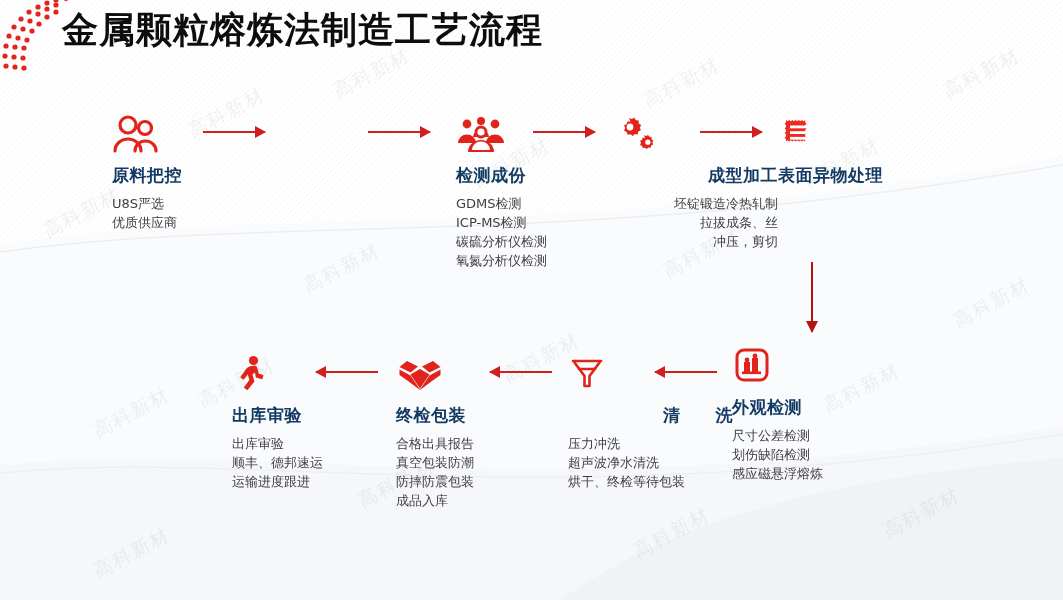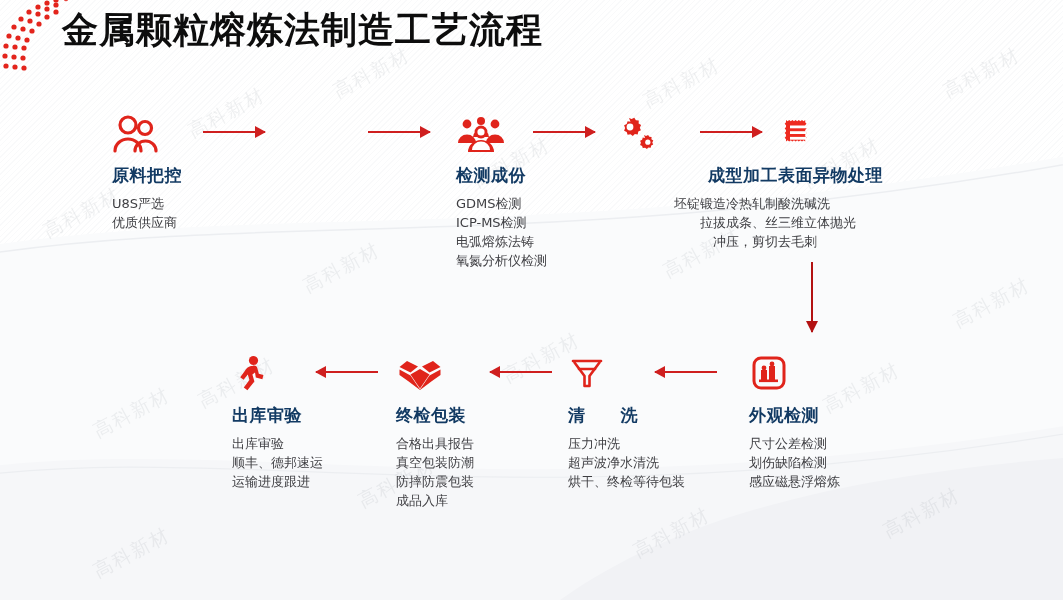--- a/index.html
+++ b/index.html
@@ -99,20 +99,21 @@
     font-family: Liberation Mono, monospace;
     font-size: 17px;
     font-weight: 700;
     color: #123a63;
     letter-spacing: 0.5px;
     white-space: nowrap;
     margin-bottom: 7px;
   }
   .step-title.wide {
     letter-spacing: 0.5px;
+    text-align: right;
   }
   .step-lines {
     font-family: "DejaVu Sans", "Liberation Sans", sans-serif;
     font-size: 13px;
     line-height: 19px;
     color: #3e3e42;
   }
   .step-lines div {
     white-space: normal;
   }
@@ -298,21 +299,21 @@
         <g fill="#ffffff">
           <circle cx="25" cy="18" r="3.6"></circle>
           <path d="M16 36 a9 8.5 0 0 1 18 0 z"></path>
         </g>
       </svg>
     </div>
     <div class="step-title">检测成份</div>
     <div class="step-lines">
       <div>GDMS检测</div>
       <div>ICP-MS检测</div>
-      <div>电弧熔炼法铸</div>
+      <div>碳硫分析仪检测</div>
       <div>氧氮分析仪检测</div>
     </div>
   </div>
 
   <div class="arrow-h right" style="left:533px; top:126px; width:62px;">
     <div class="shaft"></div>
       <div class="head"></div>
   </div>
 
   <div class="step" style="left:613px; top:112px;text-align:right;">
@@ -345,33 +346,28 @@
         <path d="M8 6 l1.6 1.2 1.6-1.2 1.6 1.2 1.6-1.2 1.6 1.2 1.6-1.2 1.6 1.2 1.6-1.2 1.6 1.2 1.6-1.2 1.6 1.2 1.6-1.2
                  v2.2 l1.3 1.5 -1.3 1.5 v1.7 l1.3 1.5 -1.3 1.5 v1.7 l1.3 1.5 -1.3 1.5 v1.7 l1.3 1.5 -1.3 1.5 v2.2
                  l-1.6-1.2 -1.6 1.2 -1.6-1.2 -1.6 1.2 -1.6-1.2 -1.6 1.2 -1.6-1.2 -1.6 1.2 -1.6-1.2 -1.6 1.2 -1.6-1.2 -1.6 1.2
                  v-2.2 l-1.3-1.5 1.3-1.5 v-1.7 l-1.3-1.5 1.3-1.5 v-1.7 l-1.3-1.5 1.3-1.5 v-1.7 l-1.3-1.5 1.3-1.5 z" fill="#ee2b20"></path>
         <rect x="12" y="11.5" width="16" height="2.8" fill="#ffffff"></rect>
         <rect x="12" y="17.2" width="16" height="2.8" fill="#ffffff"></rect>
         <rect x="12" y="22.9" width="16" height="2.8" fill="#ffffff"></rect>
       </svg>
     </div>
     <div class="step-title">表面异物处理</div>
-    <div class="step-lines">
-      <div>酸洗碱洗</div>
-      <div>三维立体抛光</div>
-      <div>去毛刺</div>
-    </div>
   </div>
 
   <div class="arrow-v" style="left:806px; top:262px; height:70px;">
     <div class="shaft"></div>
       <div class="head"></div>
   </div>
 
-  <div class="step" style="left:732px; top:352px;margin-left:17px;">
+  <div class="step" style="left:732px; top:344px;">
     <div class="step-icon">
       <svg width="40" height="40" viewBox="0 0 40 40">
         <rect x="5" y="4" width="30" height="30" rx="7" ry="7" fill="none" stroke="#e0241b" stroke-width="3"></rect>
         <g fill="#e0241b">
           <rect x="12" y="16" width="6" height="11"></rect>
           <rect x="20" y="12" width="6" height="15"></rect>
           <circle cx="15" cy="14" r="2.4"></circle>
           <circle cx="23" cy="10" r="2.4"></circle>
           <rect x="10" y="25.5" width="19" height="2.6"></rect>
         </g>

